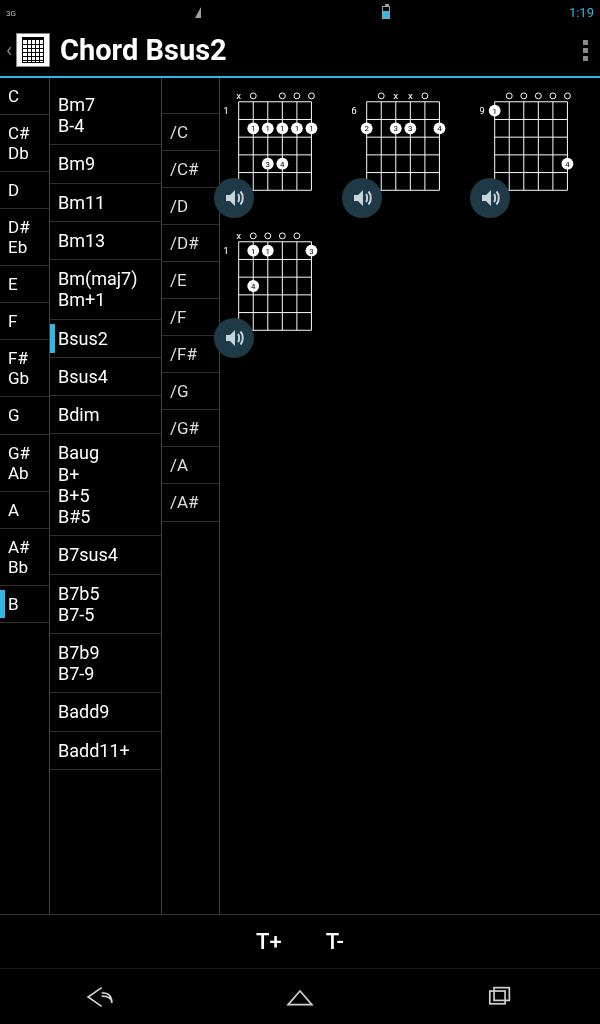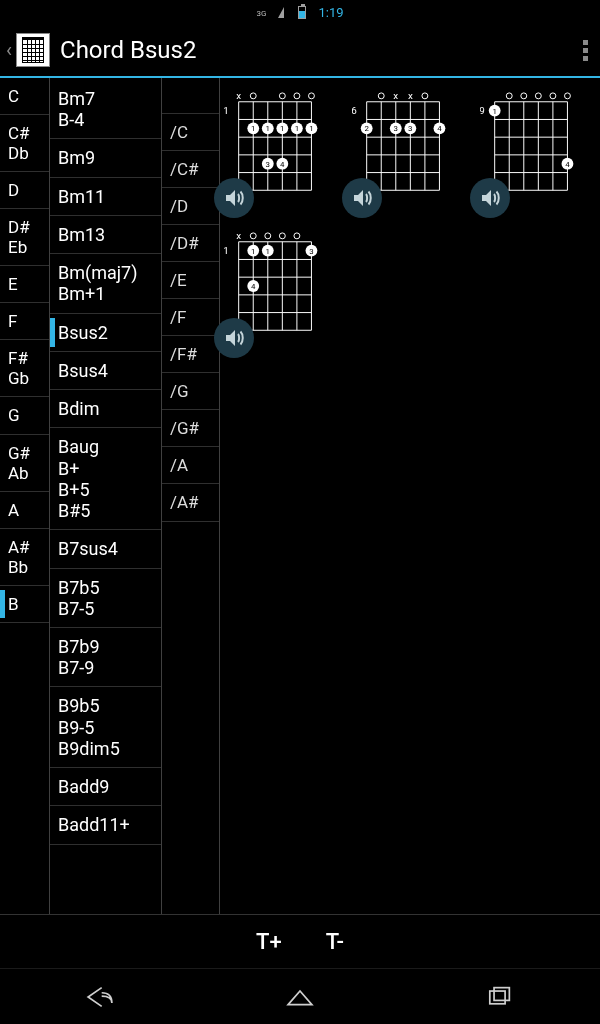--- a/index.html
+++ b/index.html
@@ -8,21 +8,21 @@
     background: #000;
     color: #fff;
     font-family: Roboto, "Helvetica Neue", sans-serif;
     overflow: hidden;
     position: relative;
   }
   .status-bar {
     height: 24px;
     background: #000;
     display: flex;
-    justify-content: center;
+    justify-content: space-between;
     align-items: center;
     padding: 0 6px;
     font-size: 13px;
     color: #33b5e5;
     gap: 12px;
   }
   .status-bar .sig { width:0;height:0;border-left:6px solid transparent;border-bottom:11px solid #a0a0a0;margin-right:2px;}
   .status-bar .batt { width: 8px; height: 13px; border:1px solid #9e9e9e; position:relative;}
   .status-bar .batt::before{content:"";position:absolute;top:-3px;left:2px;width:4px;height:2px;background:#9e9e9e;}
   .status-bar .batt::after{content:"";position:absolute;bottom:0;left:0;width:100%;height:60%;background:#33b5e5;}
@@ -53,39 +53,39 @@
       linear-gradient(#000,#000) 0 12px/100% 1px no-repeat,
       linear-gradient(#000,#000) 0 16px/100% 1px no-repeat,
       linear-gradient(#000,#000) 0 20px/100% 1px no-repeat,
       linear-gradient(#000,#000) 4px 0 /1px 100% no-repeat,
       linear-gradient(#000,#000) 8px 0 /1px 100% no-repeat,
       linear-gradient(#000,#000) 12px 0/1px 100% no-repeat,
       linear-gradient(#000,#000) 16px 0/1px 100% no-repeat;
     border:1px solid #000;
     border-top:3px solid #000;
   }
-  .action-bar h1 { font-size: 24px; font-weight: 400; }
+  .action-bar h1 { font-size: 29px; font-weight: 700; }
   .overflow-dots {
     position: absolute;
     right: 12px;
     display:flex;flex-direction:column;gap:3px;
   }
   .overflow-dots span{width:5px;height:5px;background:#8a8a8a;}
   .content {
     display: flex;
     height: calc(1024px - 24px - 54px - 54px - 56px);
     background:#000;
   }
   .col {
     border-right: 1px solid #404040;
     overflow: hidden;
     position: relative;
   }
   .col-roots { width: 50px; }
-  .col-chords { width: 112px; padding-top:2px;}
+  .col-chords { width: 112px; padding-top:8px;}
   .col-bass  { width: 58px; }
   .col-grids { flex:1; padding: 10px 4px 0 4px; display:flex;flex-wrap:wrap;gap:10px 18px;align-content:flex-start;}
   .list-item {
     padding: 8px 8px;
     border-bottom: 1px solid #2f2f2f;
     font-size: 17px;
     line-height: 1.18;
     color:#fff;
     cursor:pointer;
     position:relative;
@@ -223,25 +223,20 @@
       <div class="list-item">
         <div>B7sus4</div>
       </div>
       <div class="list-item">
         <div>B7b5</div>
         <div>B7-5</div>
       </div>
       <div class="list-item">
         <div>B7b9</div>
         <div>B7-9</div>
-      </div>
-      <div class="list-item">
-        <div>B9b5</div>
-        <div>B9-5</div>
-        <div>B9dim5</div>
       </div>
       <div class="list-item">
         <div>Badd9</div>
       </div>
       <div class="list-item">
         <div>Badd11+</div>
       </div>
     </div>
   <div class="col col-bass" id="bass">
       <div class="blank"></div>

